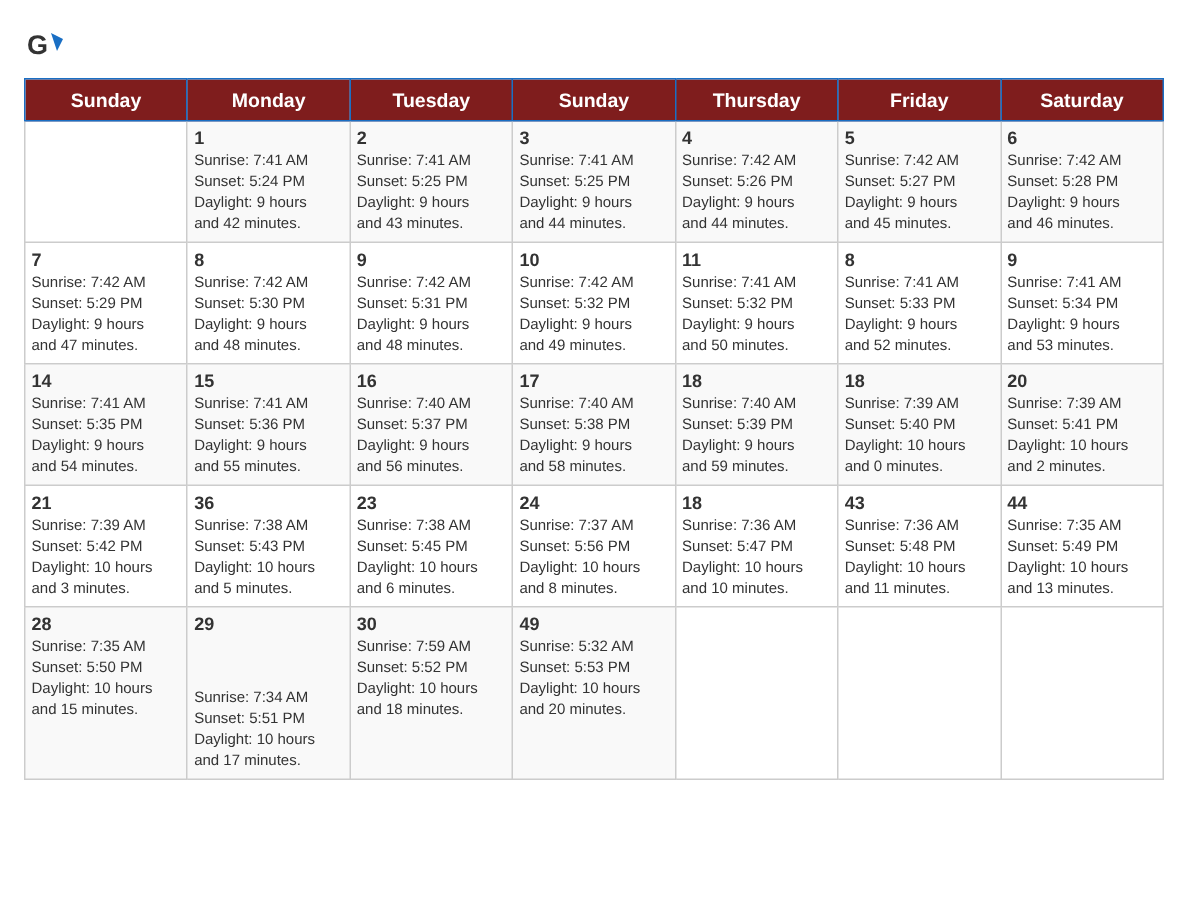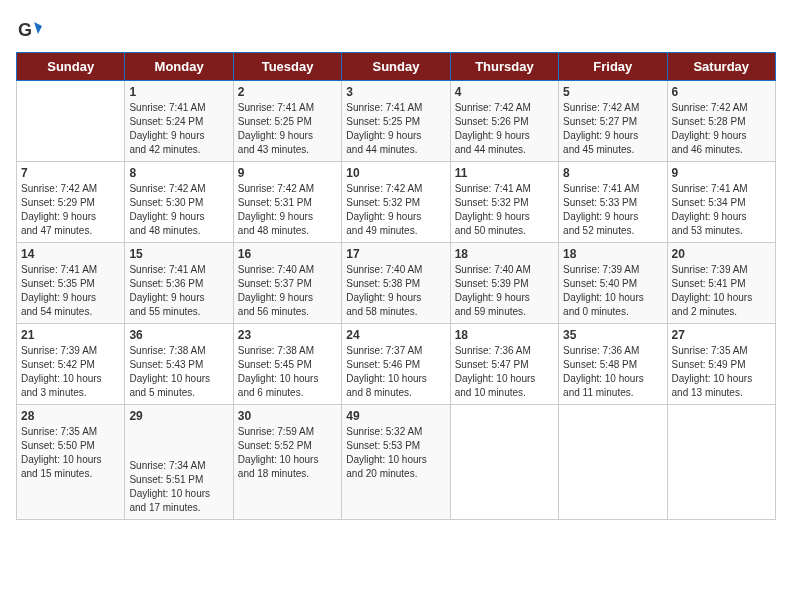--- a/index.html
+++ b/index.html
@@ -278,40 +278,40 @@
         <td>
           <span class="day-number">23</span>
           <div class="day-info" style="white-space: pre-line;">Sunrise: 7:38 AM
 Sunset: 5:45 PM
 Daylight: 10 hours
 and 6 minutes.</div>
         </td>
         <td>
           <span class="day-number">24</span>
           <div class="day-info" style="white-space: pre-line;">Sunrise: 7:37 AM
-Sunset: 5:46 PM
+Sunset: 5:56 PM
 Daylight: 10 hours
 and 8 minutes.</div>
         </td>
         <td>
           <span class="day-number">18</span>
           <div class="day-info" style="white-space: pre-line;">Sunrise: 7:36 AM
 Sunset: 5:47 PM
 Daylight: 10 hours
 and 10 minutes.</div>
         </td>
         <td>
-          <span class="day-number">35</span>
+          <span class="day-number">43</span>
           <div class="day-info" style="white-space: pre-line;">Sunrise: 7:36 AM
 Sunset: 5:48 PM
 Daylight: 10 hours
 and 11 minutes.</div>
         </td>
         <td>
-          <span class="day-number">27</span>
+          <span class="day-number">44</span>
           <div class="day-info" style="white-space: pre-line;">Sunrise: 7:35 AM
 Sunset: 5:49 PM
 Daylight: 10 hours
 and 13 minutes.</div>
         </td>
       </tr>
       <tr>
         <td>
           <span class="day-number">28</span>
           <div class="day-info" style="white-space: pre-line;">Sunrise: 7:35 AM

